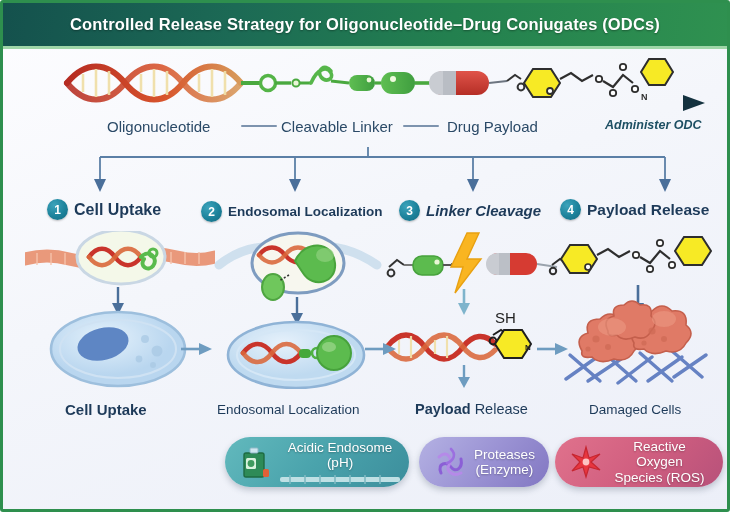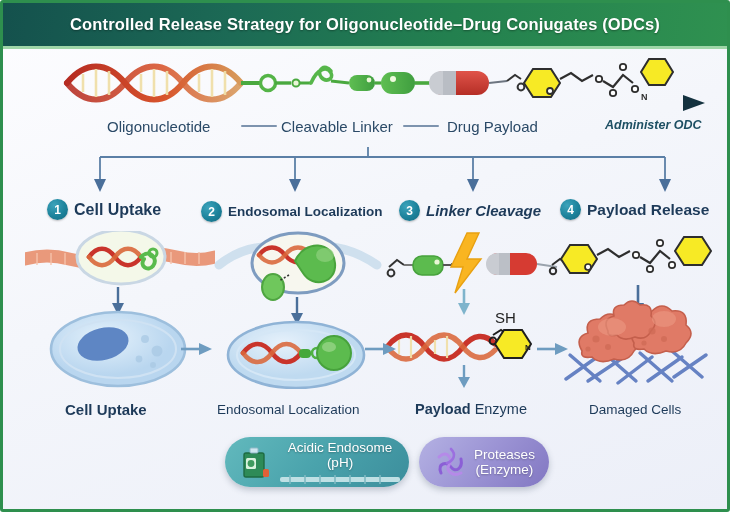--- a/index.html
+++ b/index.html
@@ -399,21 +399,21 @@
           <circle cx="96" cy="112" r="2.6"></circle>
       </g>
       <ellipse cx="64" cy="96" rx="14" ry="9" fill="#ec9a85" opacity=".55"></ellipse>
       <ellipse cx="116" cy="88" rx="12" ry="8" fill="#ec9a85" opacity=".55"></ellipse>
     </g>
   </svg>
 
   <div class="step-caption cap-strong" style="left:62px;top:398px;font-size:15px;">Cell Uptake</div>
   <div class="step-caption" style="left:214px;top:399px;">Endosomal Localization</div>
   <div class="step-caption" style="left:412px;top:398px;font-size:14.5px;">
-    <span class="cap-strong">Payload</span><span> Enzyme</span>
+    <span class="cap-strong">Payload</span><span> Release</span>
   </div>
   <div class="step-caption" style="left:586px;top:399px;">Damaged Cells</div>
 
   <div id="pills">
 
 
     <div class="pill" id="pill-ph" style="left:222px;width:184px;">
       <svg class="pill-icon" viewBox="0 0 34 34">
         <rect x="5" y="8" width="20" height="24" rx="2" fill="#2e8b57" stroke="#1e6b42" stroke-width="1.4"></rect>
         <rect x="7" y="13" width="10" height="11" rx="1.5" fill="#d9f2de"></rect>
@@ -443,20 +443,30 @@
         <path d="M8,28 c-4,-10 6,-12 10,-6 c4,6 12,2 10,-8" fill="none" stroke="#8b5fd6" stroke-width="3" stroke-linecap="round"></path>
         <path d="M6,12 c8,-8 14,2 10,8 c-4,6 4,12 12,8" fill="none" stroke="#b58ae8" stroke-width="3" stroke-linecap="round"></path>
         <path d="M18,4 c6,6 2,12 -4,14" fill="none" stroke="#9c6fe0" stroke-width="2.6" stroke-linecap="round"></path>
       </svg>
       <div class="pill-text">
         <span>Proteases</span><br>
         <span>(Enzyme)</span>
       </div>
     </div>
 
+    <div class="pill" id="pill-ros" style="left:552px;width:168px;">
+      <svg class="pill-icon" viewBox="0 0 34 34">
+        <polygon points="17,2 20,13 31,9 22,17 31,25 20,22 17,32 14,22 3,26 11,17 3,9 14,13" fill="#e8353f" stroke="#c62631" stroke-width="1.2"></polygon>
+        <circle cx="17" cy="17" r="3.4" fill="#ffd2d2" opacity=".9"></circle>
+      </svg>
+      <div class="pill-text">
+        <span>Reactive Oxygen</span><br>
+        <span>Species (ROS)</span>
+      </div>
+    </div>
 
   </div>
 
   <svg style="position:absolute;left:176px;top:336px;" width="34" height="20">
     <line x1="2" y1="10" x2="22" y2="10" stroke="#6e9cc0" stroke-width="2.6"></line>
     <polygon points="20,4 33,10 20,16" fill="#6e9cc0"></polygon>
   </svg>
   <svg style="position:absolute;left:360px;top:336px;" width="34" height="20">
     <line x1="2" y1="10" x2="22" y2="10" stroke="#6e9cc0" stroke-width="2.6"></line>
     <polygon points="20,4 33,10 20,16" fill="#6e9cc0"></polygon>

